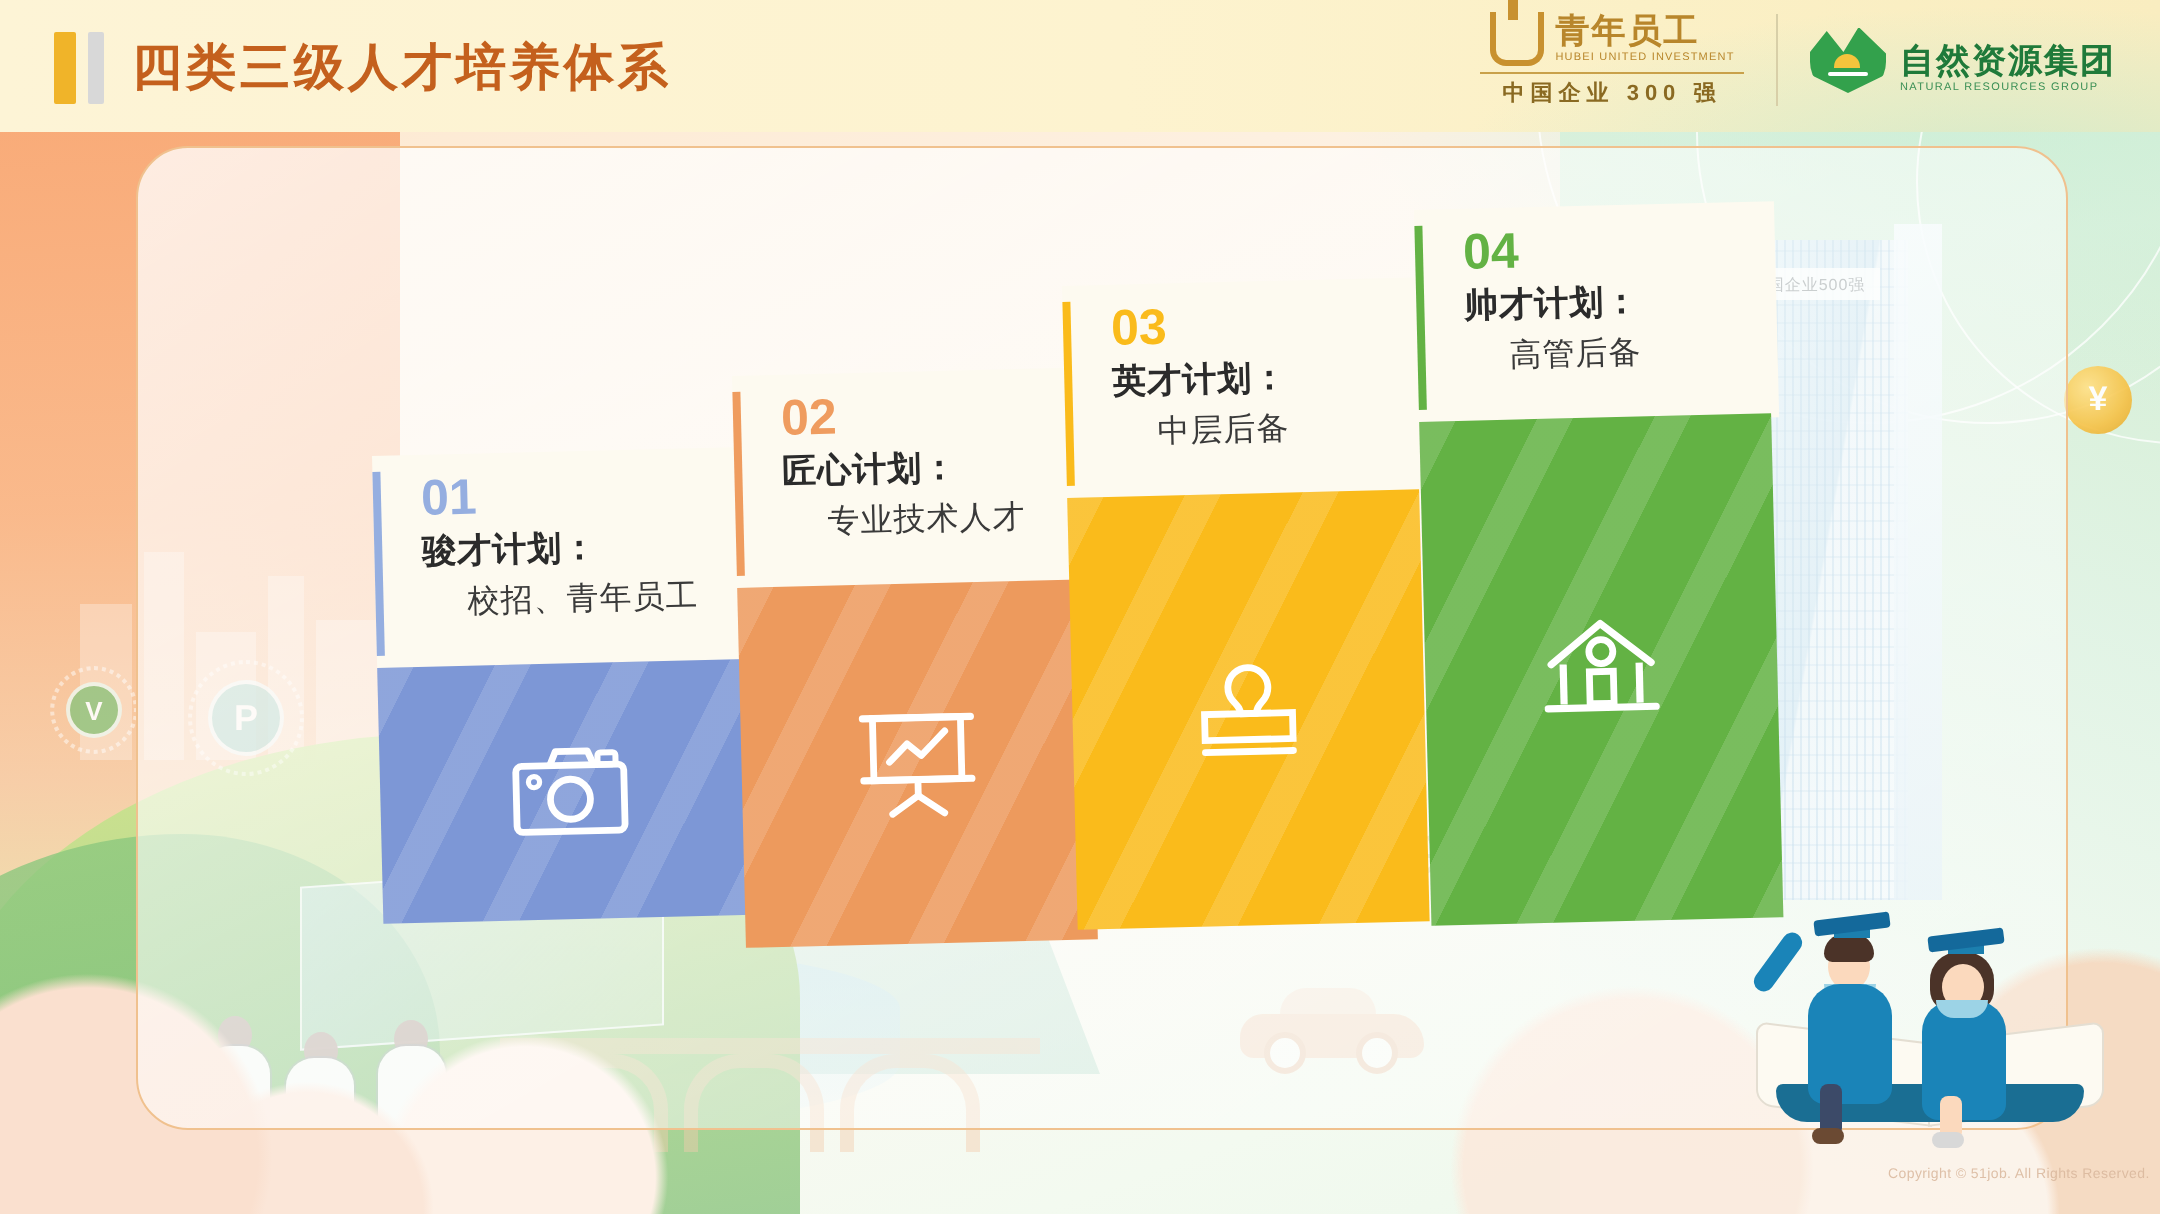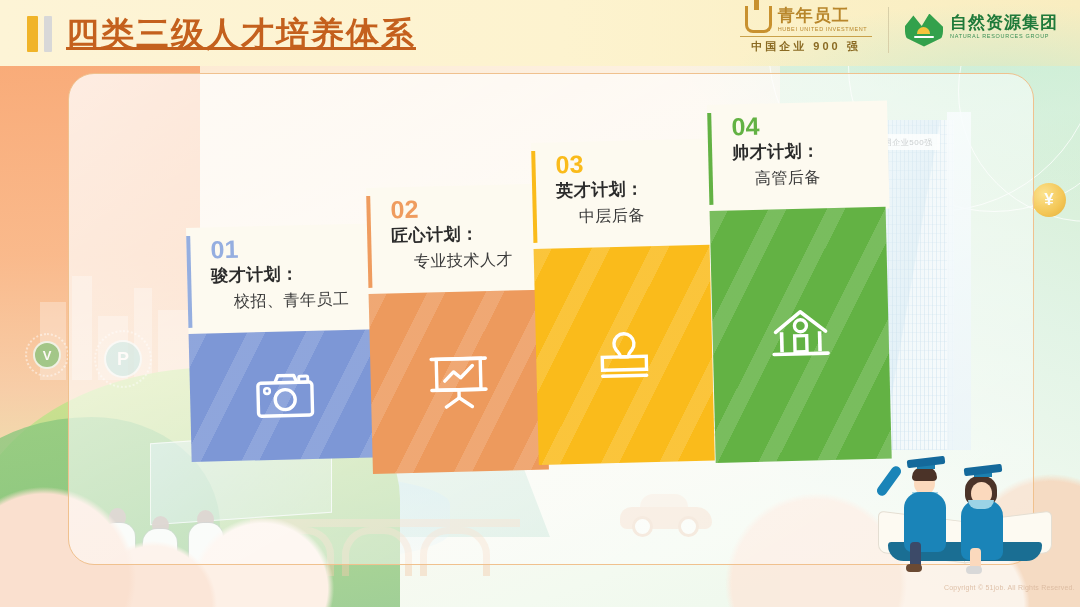--- a/index.html
+++ b/index.html
@@ -149,34 +149,34 @@
   }
 
   
   .header{position:absolute;left:0;top:0;width:1080px;height:66px;
     background:linear-gradient(90deg,#fdf4d6 0%,#fdf3cf 52%,#fbf0c6 76%,#f9edc0 100%);
     overflow:hidden;}
   .header .hdr-swirl{position:absolute;right:0;top:0;width:360px;height:66px;
     background:radial-gradient(ellipse at 78% 120%,rgba(186,232,208,.55),rgba(255,255,255,0) 68%);}
   .title-bar-y{position:absolute;left:27px;top:16px;width:11px;height:36px;background:#f0b429;border-radius:1px;}
   .title-bar-g{position:absolute;left:44px;top:16px;width:8px;height:36px;background:#d8d8d8;border-radius:1px;}
-  .page-title{position:absolute;left:66px;top:15px;font-size:33px;font-weight:bold;
-    color:#c4601d;letter-spacing:2px;line-height:38px;text-decoration:underline;}
+  .page-title{position:absolute;left:66px;top:15px;font-size:25px;font-weight:bold;
+    color:#c4601d;letter-spacing:2px;line-height:38px;}
 
   .logos{position:absolute;right:22px;top:6px;display:flex;align-items:center;gap:16px;}
   .logo-hb{display:flex;flex-direction:column;align-items:center;}
   .logo-hb .row1{display:flex;align-items:center;gap:6px;}
   .logo-hb .umark{width:21px;height:24px;border:3px solid #c8912f;border-top:none;border-radius:0 0 8px 8px;position:relative;}
   .logo-hb .umark:before{content:"";position:absolute;left:6px;top:-6px;width:5px;height:10px;background:#c8912f;}
   .logo-hb .cn{font-size:17px;font-weight:bold;color:#b8862b;letter-spacing:1px;line-height:18px;}
   .logo-hb .en{font-size:5.5px;color:#b8862b;letter-spacing:.6px;margin-top:1px;}
   .logo-hb .divline{width:132px;height:1px;background:#c9a14a;margin:3px 0 2px;}
   .logo-hb .cn500{font-size:11px;color:#8a6a22;letter-spacing:3px;font-weight:bold;}
   .logo-sep{width:1px;height:46px;background:#d8cfa8;}
-  .logo-nr{display:flex;align-items:flex-start;gap:7px;}
+  .logo-nr{display:flex;align-items:flex-end;gap:7px;}
   .logo-nr .mark{width:38px;height:33px;position:relative;}
   .logo-nr .mk-bg{position:absolute;inset:0;background:#33a14c;border-radius:4px 4px 16px 16px;clip-path:polygon(0 38%,22% 6%,44% 38%,64% 0,100% 40%,100% 72%,50% 100%,0 72%);}
   .logo-nr .mk-sun{position:absolute;left:12px;top:13px;width:13px;height:7px;background:#f5c43c;border-radius:13px 13px 0 0;}
   .logo-nr .mk-w{position:absolute;left:9px;top:22px;width:20px;height:2px;background:#fff;border-radius:2px;}
   .logo-nr .txt .cn{font-size:17px;font-weight:bold;color:#1f7a3a;letter-spacing:1px;line-height:18px;}
   .logo-nr .txt .en{font-size:5.5px;color:#3a8f55;letter-spacing:.7px;margin-top:1px;}
 
   
   .card{
     position:absolute;left:68px;top:73px;width:964px;height:490px;
@@ -342,21 +342,21 @@
     <div class="logos">
       <div class="logo-hb">
         <div class="row1">
           <div class="umark"></div>
           <div>
             <div class="cn">青年员工</div>
             <div class="en">HUBEI UNITED INVESTMENT</div>
           </div>
         </div>
         <div class="divline"></div>
-        <div class="cn500">中国企业 900 强</div>
+        <div class="cn500">中国企业 300 强</div>
       </div>
 
       <div class="logo-sep"></div>
 
       <div class="logo-nr">
         <div class="mark">
           <div class="mk-bg"></div>
             <div class="mk-sun"></div>
             <div class="mk-w"></div>
         </div>

